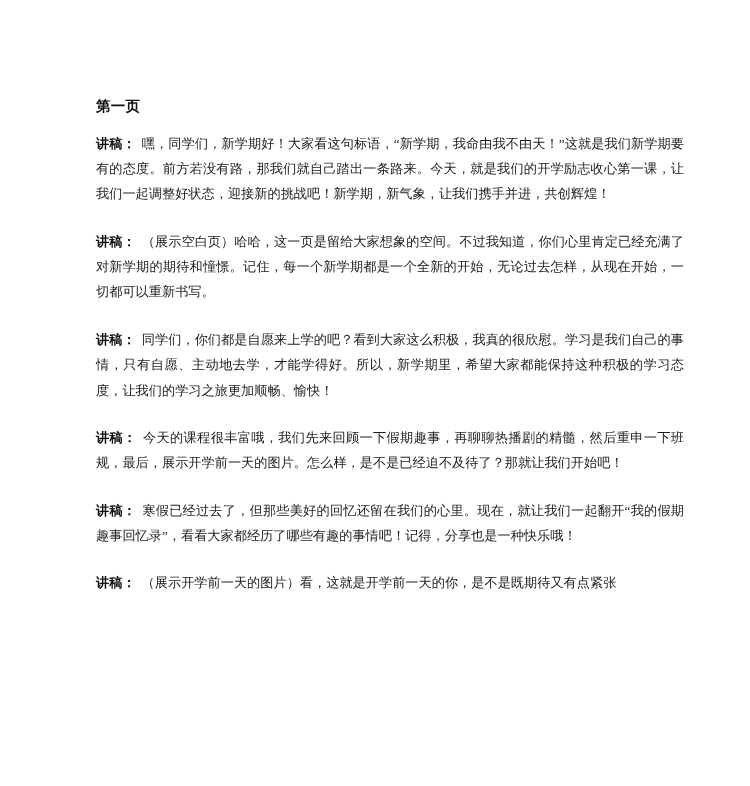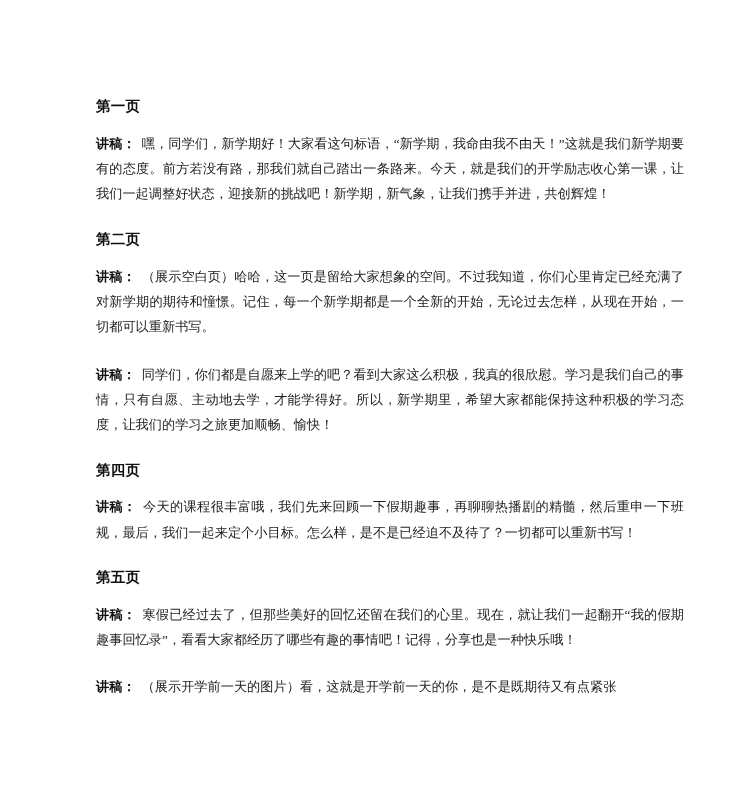--- a/index.html
+++ b/index.html
@@ -60,35 +60,32 @@
 <body>
 
 <div class="page">
 
   <div class="section">
     <h2 class="section-title">第一页</h2>
     <p class="para"><span class="label">讲稿：</span><span class="spacer"></span><span class="body-text">嘿，同学们，新学期好！大家看这句标语，“新学期，我命由我不由天！”这就是我们新学期要有的态度。前方若没有路，那我们就自己踏出一条路来。今天，就是我们的开学励志收心第一课，让我们一起调整好状态，迎接新的挑战吧！新学期，新气象，让我们携手并进，共创辉煌！</span></p>
   </div>
 
   <div class="section">
-    <h2 class="section-title">第二页</h2>
     <p class="para"><span class="label">讲稿：</span><span class="spacer"></span><span class="body-text">（展示空白页）哈哈，这一页是留给大家想象的空间。不过我知道，你们心里肯定已经充满了对新学期的期待和憧憬。记住，每一个新学期都是一个全新的开始，无论过去怎样，从现在开始，一切都可以重新书写。</span></p>
   </div>
 
   <div class="section">
     <p class="para"><span class="label">讲稿：</span><span class="spacer"></span><span class="body-text">同学们，你们都是自愿来上学的吧？看到大家这么积极，我真的很欣慰。学习是我们自己的事情，只有自愿、主动地去学，才能学得好。所以，新学期里，希望大家都能保持这种积极的学习态度，让我们的学习之旅更加顺畅、愉快！</span></p>
   </div>
 
   <div class="section">
-    <h2 class="section-title">第四页</h2>
-    <p class="para"><span class="label">讲稿：</span><span class="spacer"></span><span class="body-text">今天的课程很丰富哦，我们先来回顾一下假期趣事，再聊聊热播剧的精髓，然后重申一下班规，最后，我们一起来定个小目标。怎么样，是不是已经迫不及待了？一切都可以重新书写！</span></p>
+    <p class="para"><span class="label">讲稿：</span><span class="spacer"></span><span class="body-text">今天的课程很丰富哦，我们先来回顾一下假期趣事，再聊聊热播剧的精髓，然后重申一下班规，最后，展示开学前一天的图片。怎么样，是不是已经迫不及待了？那就让我们开始吧！</span></p>
   </div>
 
   <div class="section">
-    <h2 class="section-title">第五页</h2>
     <p class="para"><span class="label">讲稿：</span><span class="spacer"></span><span class="body-text">寒假已经过去了，但那些美好的回忆还留在我们的心里。现在，就让我们一起翻开“我的假期趣事回忆录”，看看大家都经历了哪些有趣的事情吧！记得，分享也是一种快乐哦！</span></p>
   </div>
 
   <div class="section">
     <p class="para"><span class="label">讲稿：</span><span class="spacer"></span><span class="body-text">（展示开学前一天的图片）看，这就是开学前一天的你，是不是既期待又有点紧张</span></p>
   </div>
 
 </div>
 
 </body></html>

